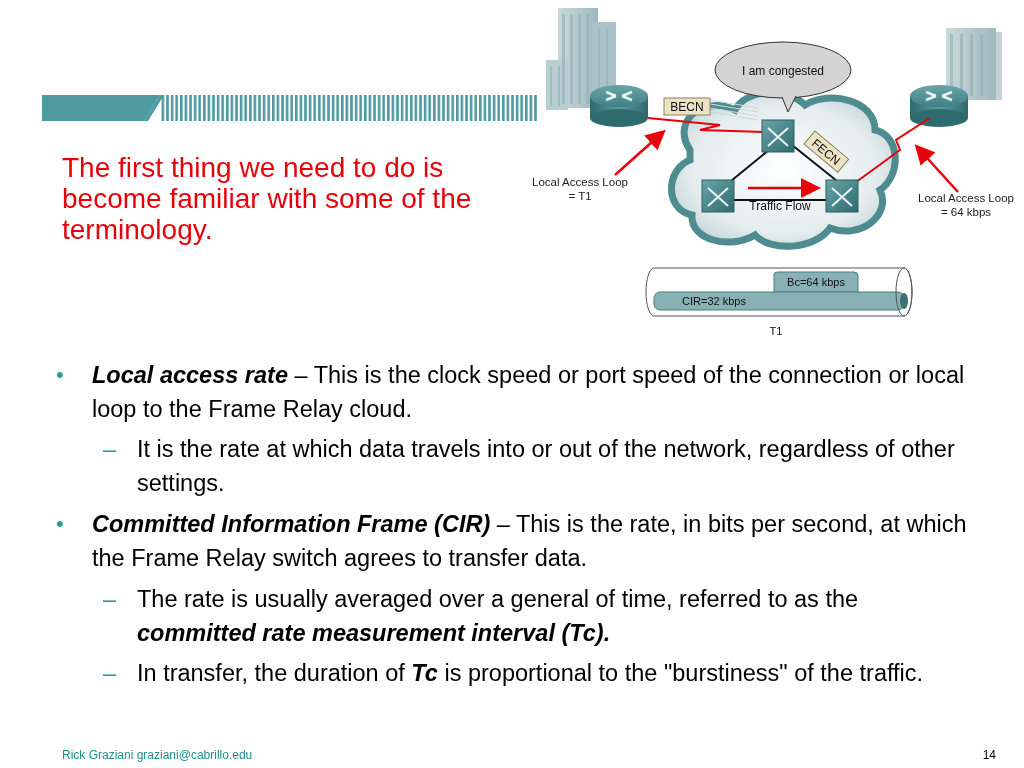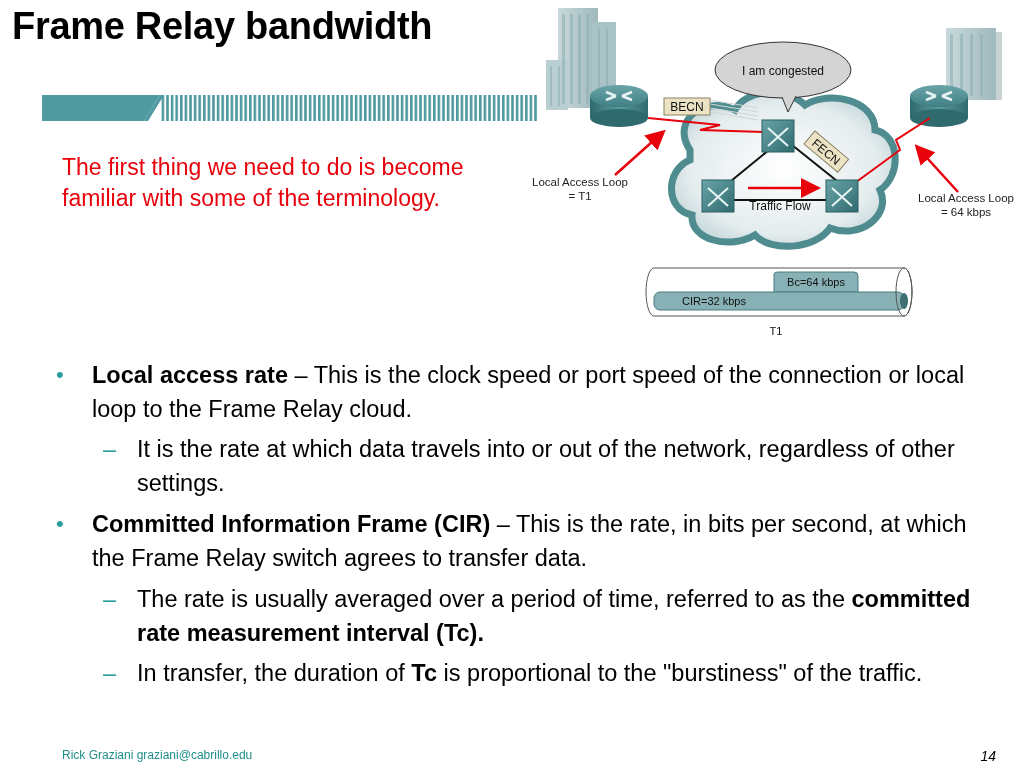--- a/index.html
+++ b/index.html
@@ -12,55 +12,54 @@
     .title {
       position: absolute; left: 12px; top: 2px; width: 540px;
       font-size: 38px; font-weight: bold; line-height: 48px;
       letter-spacing: -0.3px; z-index: 2;
     }
     .title-bar {
       position: absolute; left: 42px; top: 95px; width: 496px; height: 26px;
     }
     .subtitle {
       position: absolute; left: 62px; top: 152px; width: 410px;
-      color: #e8000b; font-size: 23px; line-height: 31px;
+      color: #e8000b; font-size: 28px; line-height: 31px;
     }
     .diagram {
       position: absolute; left: 530px; top: 0px; width: 494px; height: 345px;
     }
     .diagram text { font-family: "Liberation Sans", sans-serif; }
     .bullet {
       position: absolute; left: 92px; width: 880px;
       font-size: 23.5px; line-height: 34px;
     }
     .bullet .marker {
       position: absolute; left: -36px; top: 0; color: #2a9d9f; font-size: 22px;
     }
     .sub {
       position: absolute; left: 137px; width: 840px;
       font-size: 23.5px; line-height: 34px;
     }
     .sub .marker {
       position: absolute; left: -34px; top: 0; color: #2a9d9f;
     }
-    b { font-weight: bold; }
+    b { font-weight: bold; font-style: italic; }
     .footer-left {
       position: absolute; left: 62px; top: 748px;
       font-size: 12px; color: #1f8f8a;
     }
     .footer-right {
       position: absolute; right: 28px; top: 748px;
-      font-size: 14px; color: #000; font-style: italic;
+      font-size: 12px; color: #000;
     }
   </style>
 </head>
 <body>
 
 <div class="title">
-  <div>Frame Relay bandwidth</div>
 </div>
 
 <svg class="title-bar" viewBox="0 0 496 26">
   <defs>
     <pattern id="stripes" x="0" y="0" width="4.6" height="26" patternUnits="userSpaceOnUse">
       <rect x="0" y="0" width="2.6" height="26" fill="#4f9aa0"></rect>
     </pattern>
   </defs>
   <polygon points="0,0 118,0 102,26 0,26" fill="#4f9aa0"></polygon>
   <rect x="118" y="0" width="378" height="26" fill="url(#stripes)"></rect>
@@ -233,21 +232,21 @@
   <span class="marker">–</span>
   <span>It is the rate at which data travels into or out of the network, regardless of other settings.</span>
 </div>
 
 <div class="bullet" style="top:507px;">
   <span class="marker">•</span>
   <b>Committed Information Frame (CIR)</b><span> – This is the rate, in bits per second, at which the Frame Relay switch agrees to transfer data.</span>
 </div>
 <div class="sub" style="top:582px;">
   <span class="marker">–</span>
-  <span>The rate is usually averaged over a period of time, referred to as the </span><b>committed rate measurement interval (Tc).</b>
+  <span>The rate is usually averaged over a general of time, referred to as the </span><b>committed rate measurement interval (Tc).</b>
 </div>
 <div class="sub" style="top:656px;">
   <span class="marker">–</span>
   <span>In transfer, the duration of </span><b>Tc</b><span> is proportional to the "burstiness" of the traffic.</span>
 </div>
 
 <div class="footer-left">Rick Graziani  graziani@cabrillo.edu</div>
 <div class="footer-right">14</div>
 
 </body></html>

